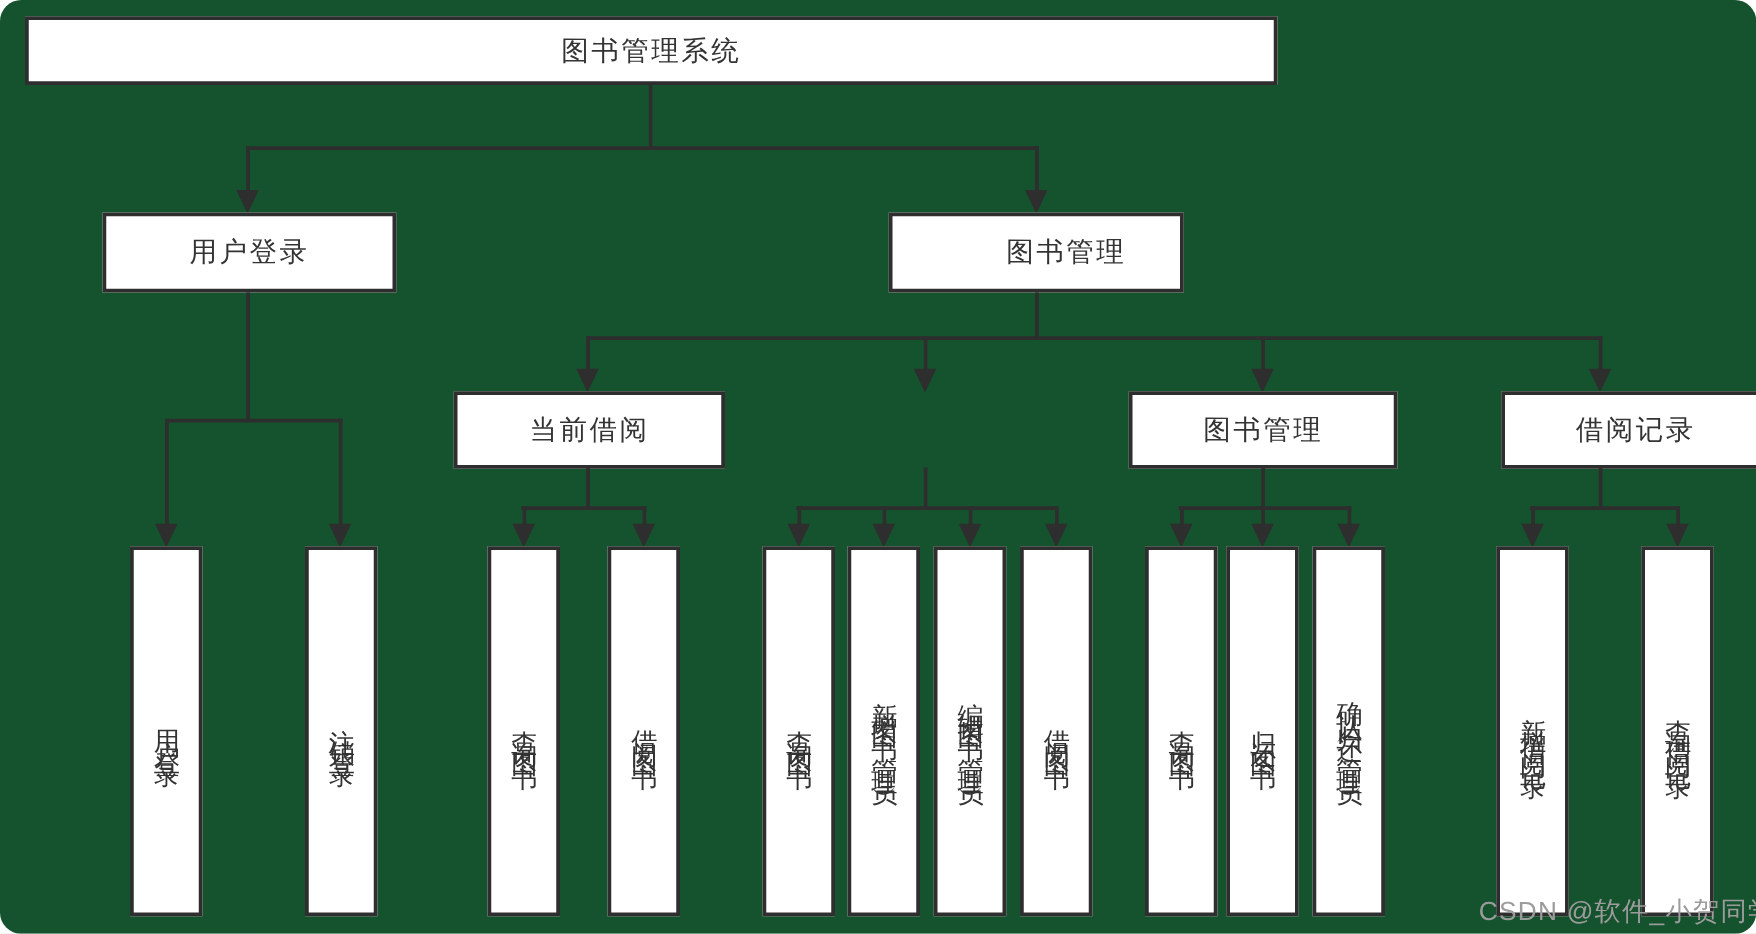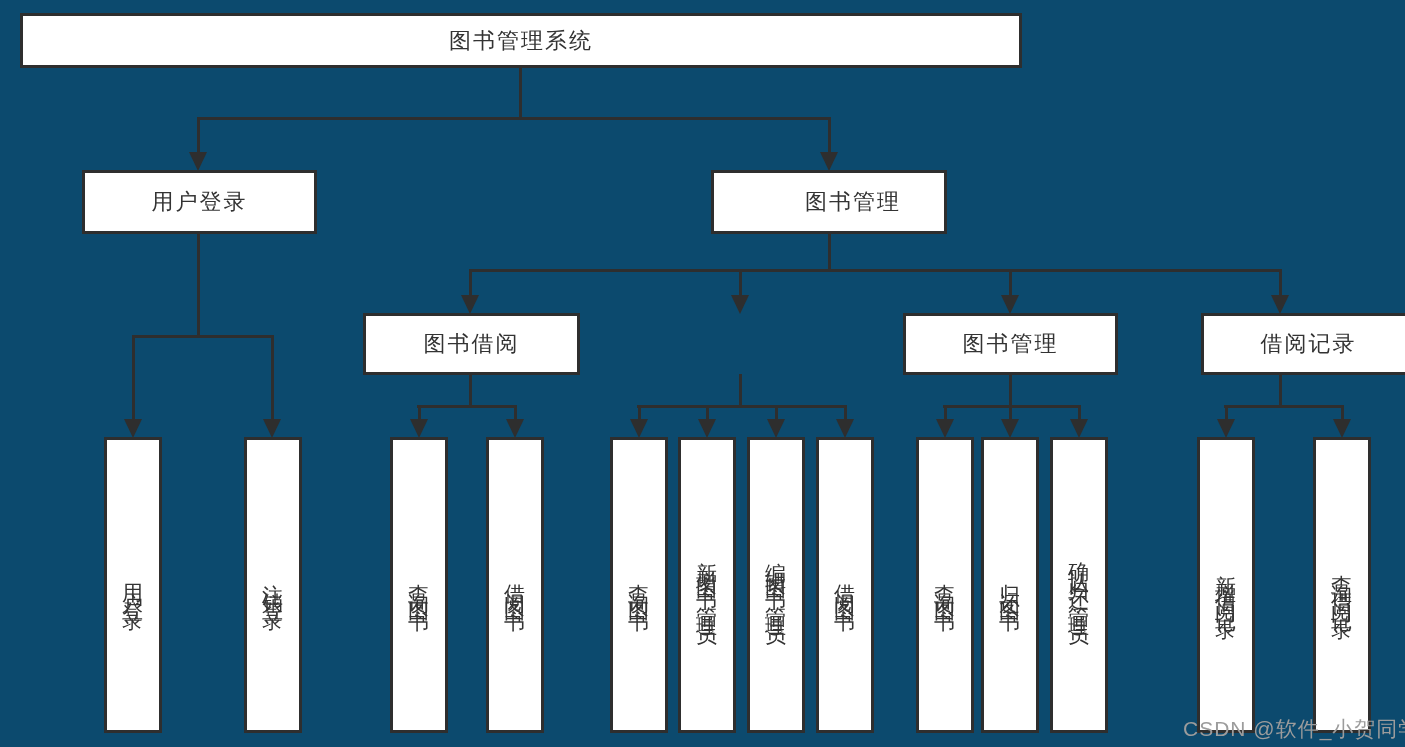--- a/index.html
+++ b/index.html
@@ -1,18 +1,18 @@
 <!DOCTYPE html>
 <html><head>
 <meta charset="utf-8">
 <style>
   html,body{margin:0;padding:0;background:#ffffff;}
   .canvas{
-    position:relative;width:1405px;height:747px;background:#0c4a6e;
-    font-family:"Liberation Sans","DejaVu Sans",sans-serif;overflow:hidden;
+    position:relative;width:1405px;height:747px;background:#14532d;
+    font-family:"Liberation Sans","DejaVu Sans",sans-serif;overflow:hidden;border-radius:17px;
   }
   .node{
     position:absolute;box-sizing:border-box;background:#ffffff;
     border:3px solid #2e2e2e;display:flex;align-items:center;justify-content:center;
     font-size:22px;color:#333333;letter-spacing:2px;white-space:nowrap;
   }
   .leaf{
     position:absolute;box-sizing:border-box;background:#ffffff;
     border:3px solid #2e2e2e;display:flex;align-items:center;justify-content:center;
     width:58px;top:437px;height:296px;
@@ -68,21 +68,21 @@
   <div class="vline" style="left:469px;top:269px;height:29px;"></div>
   <div class="arrow" style="left:461px;top:295px;"></div>
   <div class="vline" style="left:739px;top:269px;height:29px;"></div>
   <div class="arrow" style="left:731px;top:295px;"></div>
   <div class="vline" style="left:1009px;top:269px;height:29px;"></div>
   <div class="arrow" style="left:1001px;top:295px;"></div>
   <div class="vline" style="left:1279px;top:269px;height:29px;"></div>
   <div class="arrow" style="left:1271px;top:295px;"></div>
 
   <div class="node" style="left:363px;top:313px;width:217px;height:62px;">
-    <span>图书借阅</span>
+    <span>当前借阅</span>
   </div>
   <div class="node" style="left:903px;top:313px;width:215px;height:62px;">
     <span>图书管理</span>
   </div>
   <div class="node" style="left:1173px;top:313px;width:215px;height:62px;margin-left:28px;">
     <span>借阅记录</span>
   </div>
 
   <div class="vline" style="left:469px;top:374px;height:33px;"></div>
   <div class="vline" style="left:739px;top:374px;height:33px;"></div>

